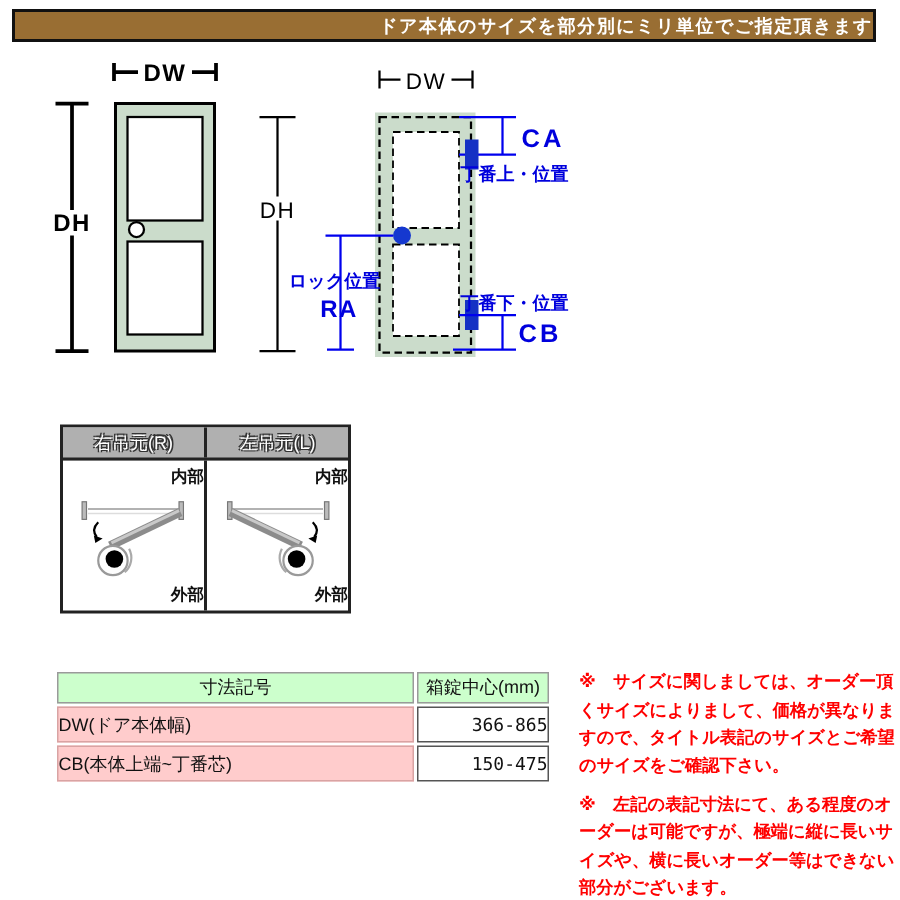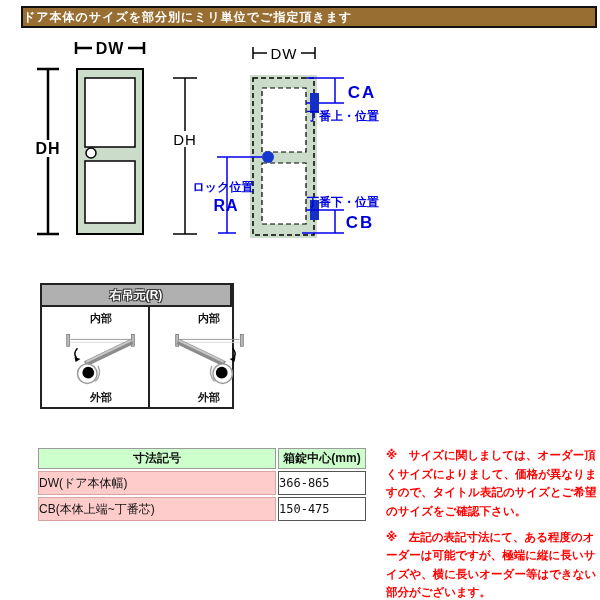--- a/index.html
+++ b/index.html
@@ -2,56 +2,56 @@
 <html><head>
 <meta charset="utf-8">
 <style>
   html,body{margin:0;padding:0;}
   body{font-family:"Liberation Sans","DejaVu Sans",sans-serif;background:#fff;}
   .page{position:relative;width:600px;height:600px;background:#fff;overflow:hidden;}
   .abs{position:absolute;}
 
   
   .bar{
-    left:21px;width:572px;height:18px;
+    left:8px;width:572px;height:18px;
     background:#996e33;border:2px solid #111;
     color:#fff;font-weight:bold;font-size:12px;letter-spacing:1px;
-    display:flex;align-items:center;justify-content:flex-start;
+    display:flex;align-items:center;justify-content:flex-end;
   }
   .bar1{top:6px;}
   .bar2{top:246px;}
   .bar3{top:422px;}
 
   
   .hinge-table{
     left:40px;top:283px;width:190px;
     border:2px solid #222;background:#fff;
   }
   .hinge-head{display:flex;height:20px;background:#b0b0b0;border-bottom:2px solid #222;}
   .hinge-head .hcell{
     flex:1;display:flex;align-items:center;justify-content:center;
-    color:#fff;font-size:12px;font-weight:bold;
+    color:#fff;font-size:12px;font-weight:normal;
     text-shadow:1px 1px 0 #333,-1px -1px 0 #333,1px -1px 0 #333,-1px 1px 0 #333;
   }
   .hinge-head .hcell:first-child{border-right:2px solid #222;}
   .hinge-body{display:flex;height:100px;}
-  .hinge-cell{flex:1;display:flex;flex-direction:column;align-items:center;justify-content:space-between;padding:6px 0 4px 12px;}
+  .hinge-cell{flex:1;display:flex;flex-direction:column;align-items:flex-end;justify-content:space-between;padding:6px 0 4px 0;}
   .hinge-cell.rcell{border-right:2px solid #222;}
   .inout{font-size:11px;color:#111;font-weight:600;line-height:1;}
 
   
   .size-table{left:36px;top:446px;border-collapse:separate;border-spacing:2px;background:#fff;}
   .size-table th{
-    background:#ccffcc;border:1px solid #9a9a9a;font-size:12px;font-weight:700;color:#111;
+    background:#ccffcc;border:1px solid #9a9a9a;font-size:12px;font-weight:400;color:#111;
     height:17px;padding:1px 3px;text-align:center;
   }
   .size-table td{font-size:12px;color:#111;height:20px;padding:1px 0;}
   .size-table td.lbl{background:#ffcccc;border:1px solid #d9a3a3;width:236px;text-align:left;}
   .size-table td.val{
-    background:#fff;border:1px solid #555;width:86px;
+    background:#fff;border:1px solid #555;width:86px;text-align:right;
     font-family:"DejaVu Sans Mono","Liberation Mono",monospace;
   }
 
   
   .notes{left:386px;top:446px;width:212px;color:#ff0000;font-weight:bold;font-size:11.5px;line-height:1.62;}
   .notes p{margin:0 0 7px 0;}
 
   svg text{font-family:"Liberation Sans","DejaVu Sans",sans-serif;}
 </style>
 </head>
@@ -140,20 +140,21 @@
         <path d="M 45,37 a 13,13 0 0 1 -3,16" fill="none" stroke="#aaa" stroke-width="1.5"></path>
         <circle cx="35" cy="44" r="6" fill="#000"></circle>
       </g>
     </defs>
   </svg>
 
 
   <div class="abs hinge-table">
     <div class="hinge-head">
       <div class="hcell">右吊元(R)</div>
+      <div class="hcell">左吊元(L)</div>
     </div>
     <div class="hinge-body">
       <div class="hinge-cell rcell">
         <span class="inout">内部</span>
         <svg width="94" height="58" viewBox="0 0 96 58">
           <use href="#swing-r"></use>
         </svg>
         <span class="inout">外部</span>
       </div>
       <div class="hinge-cell">

